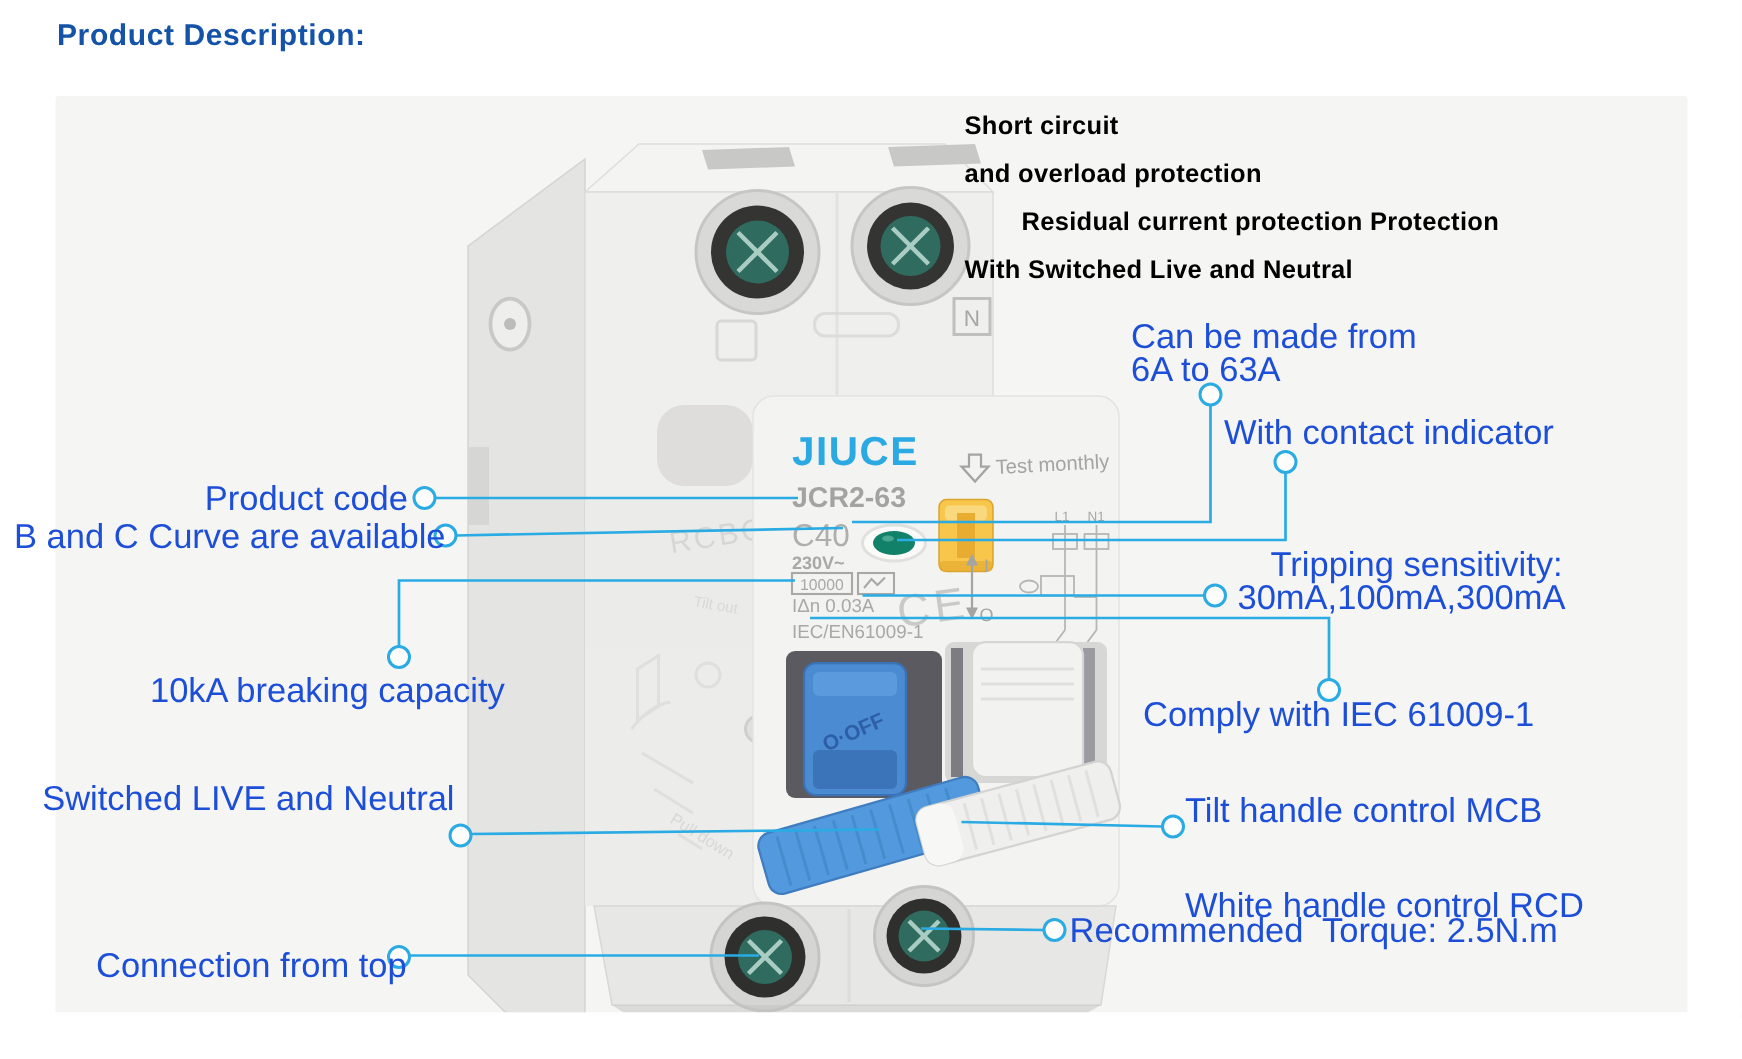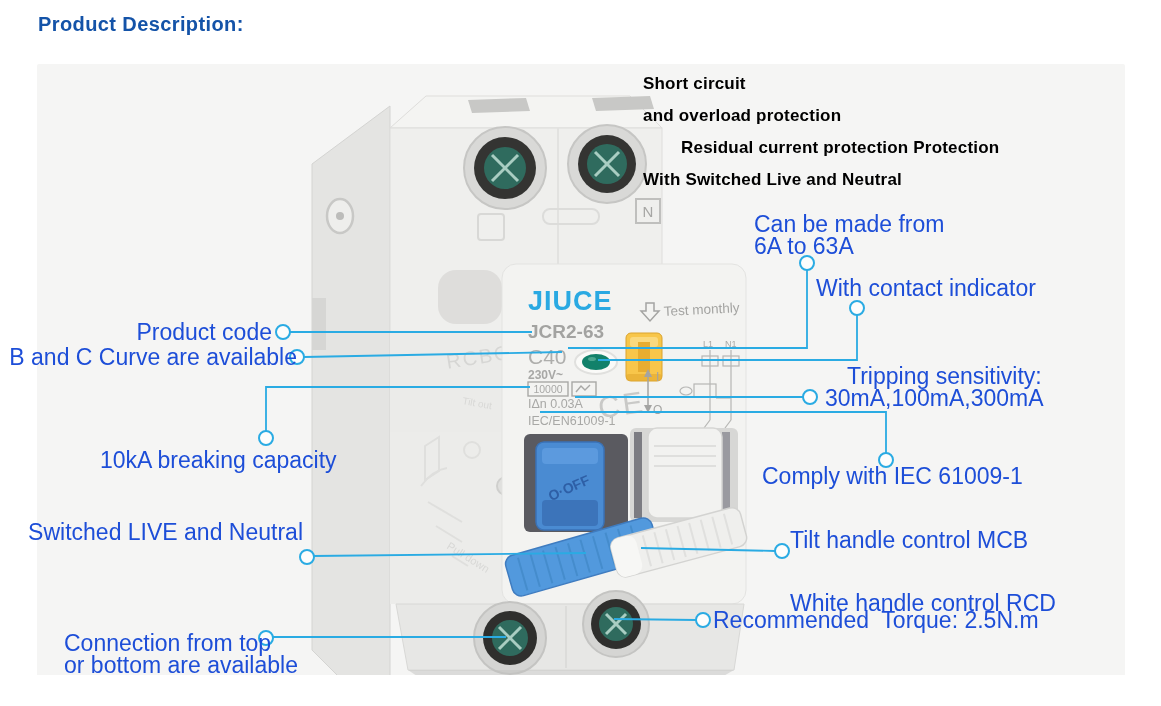--- a/index.html
+++ b/index.html
@@ -255,15 +255,14 @@
   <div class="callout" style="right:864px;top:347px;">B and C Curve are available</div>
   <div class="callout" style="left:825px;top:366px;margin-left:22px;">Tripping sensitivity:</div>
   <div class="callout" style="left:825px;top:388px;">30mA,100mA,300mA</div>
   <div class="callout" style="left:100px;top:450px;">10kA breaking capacity</div>
   <div class="callout" style="left:762px;top:466px;">Comply with IEC 61009-1</div>
   <div class="callout" style="right:858px;top:522px;">Switched LIVE and Neutral</div>
   <div class="callout" style="left:790px;top:530px;">Tilt handle control MCB</div>
   <div class="callout" style="left:790px;top:553px;margin-top:40px;">White handle control RCD</div>
   <div class="callout" style="left:713px;top:610px;">Recommended  Torque: 2.5N.m</div>
   <div class="callout" style="left:64px;top:633px;">Connection from top</div>
-  <div class="callout" style="left:64px;top:655px;">or bottom are available</div>
 
 </div>
 
 </body></html>

